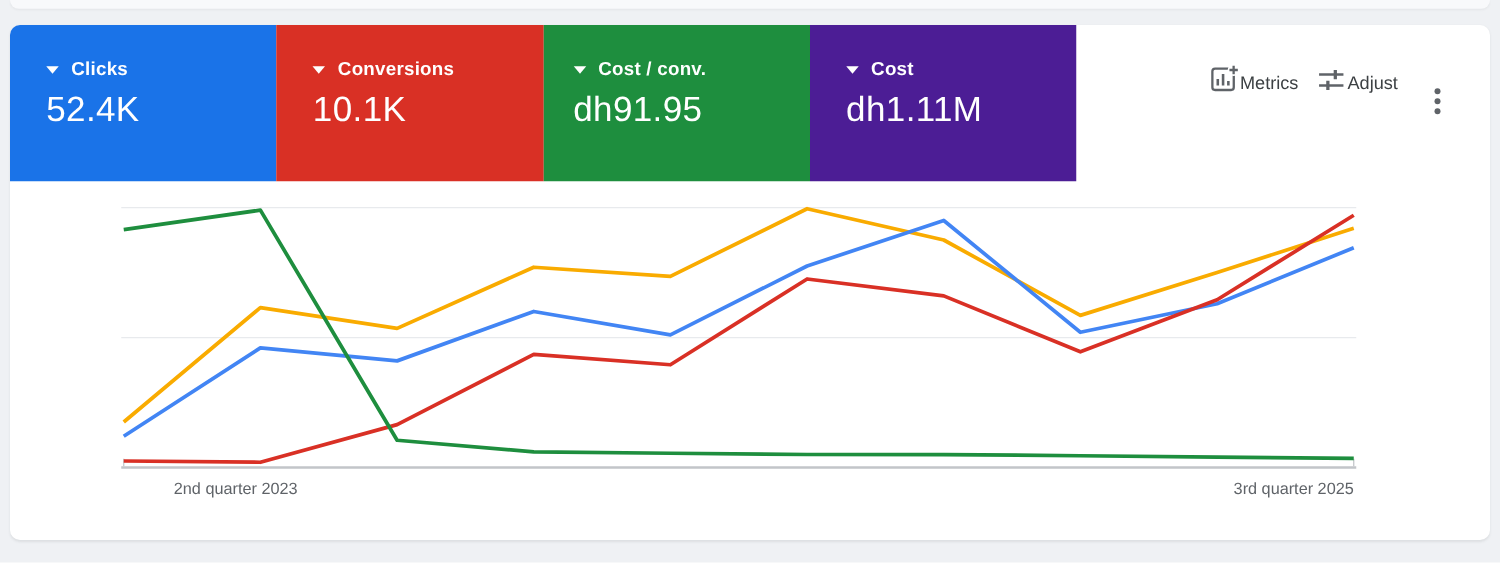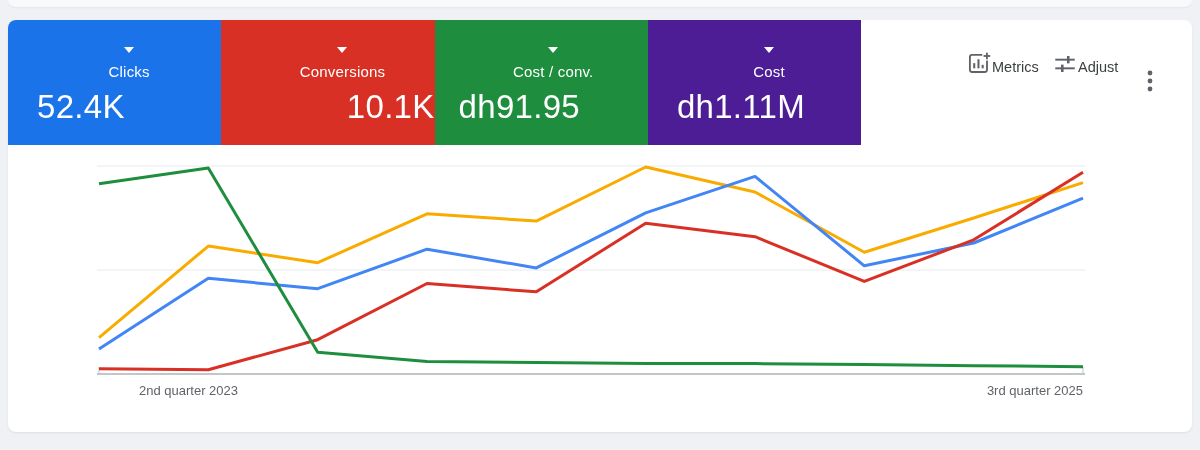--- a/index.html
+++ b/index.html
@@ -18,23 +18,23 @@
     position:absolute;left:8px;top:20px;width:1184px;height:412px;
     background:#ffffff;border-radius:8px;
     box-shadow:0 1px 2px rgba(60,64,67,0.10);
   }
   .cards{display:flex;height:125px;}
   .card{
     width:213.3px;flex:0 0 213.3px;color:#fff;
     padding:27px 0 0 29px;box-sizing:border-box;cursor:pointer;
   }
   .card:first-child{border-top-left-radius:8px;}
-  .card-label-row{display:flex;align-items:center;gap:10px;font-size:15px;font-weight:400;letter-spacing:.2px;flex-direction:column;}
+  .card-label-row{display:flex;align-items:center;gap:10px;font-size:15px;font-weight:700;letter-spacing:.2px;}
   .tri{width:0;height:0;border-left:5px solid transparent;border-right:5px solid transparent;border-top:6px solid #ffffff;flex:0 0 auto;}
-  .card-value{margin-top:8px;font-size:33px;font-weight:400;letter-spacing:.3px;}
+  .card-value{margin-top:8px;font-size:28px;font-weight:400;letter-spacing:.3px;}
   .toolbar{
     position:absolute;top:31px;right:30px;
     display:flex;gap:22px;align-items:flex-start;
   }
   .tool-btn{width:64px;display:flex;flex-direction:row;align-items:center;color:#3c4043;font-size:14.5px;cursor:pointer;}
   .tool-btn svg{margin-bottom:6px;display:block;}
   .kebab{margin-top:20px;width:24px;height:24px;display:flex;align-items:center;justify-content:center;cursor:pointer;}
   .chart-wrap{position:absolute;left:89px;top:130px;width:988px;height:232px;}
   .chart-wrap svg{display:block;overflow:visible;}
   .axis-label{position:absolute;top:363px;font-size:13px;color:#5f6368;white-space:nowrap;margin-left:40px;}
@@ -49,21 +49,21 @@
 <div class="panel">
 
   <div class="cards">
     <div class="card" style="background: rgb(26, 115, 232);">
       <div class="card-label-row">
         <span class="tri"></span>
         <span>Clicks</span>
       </div>
       <div class="card-value">52.4K</div>
     </div>
-    <div class="card" style="background: rgb(217, 48, 37); text-align: right;">
+    <div class="card" style="background: rgb(217, 48, 37);">
       <div class="card-label-row">
         <span class="tri"></span>
         <span>Conversions</span>
       </div>
       <div class="card-value">10.1K</div>
     </div>
     <div class="card" style="background: rgb(30, 142, 62); padding-left: 24px;">
       <div class="card-label-row">
         <span class="tri"></span>
         <span>Cost / conv.</span>

